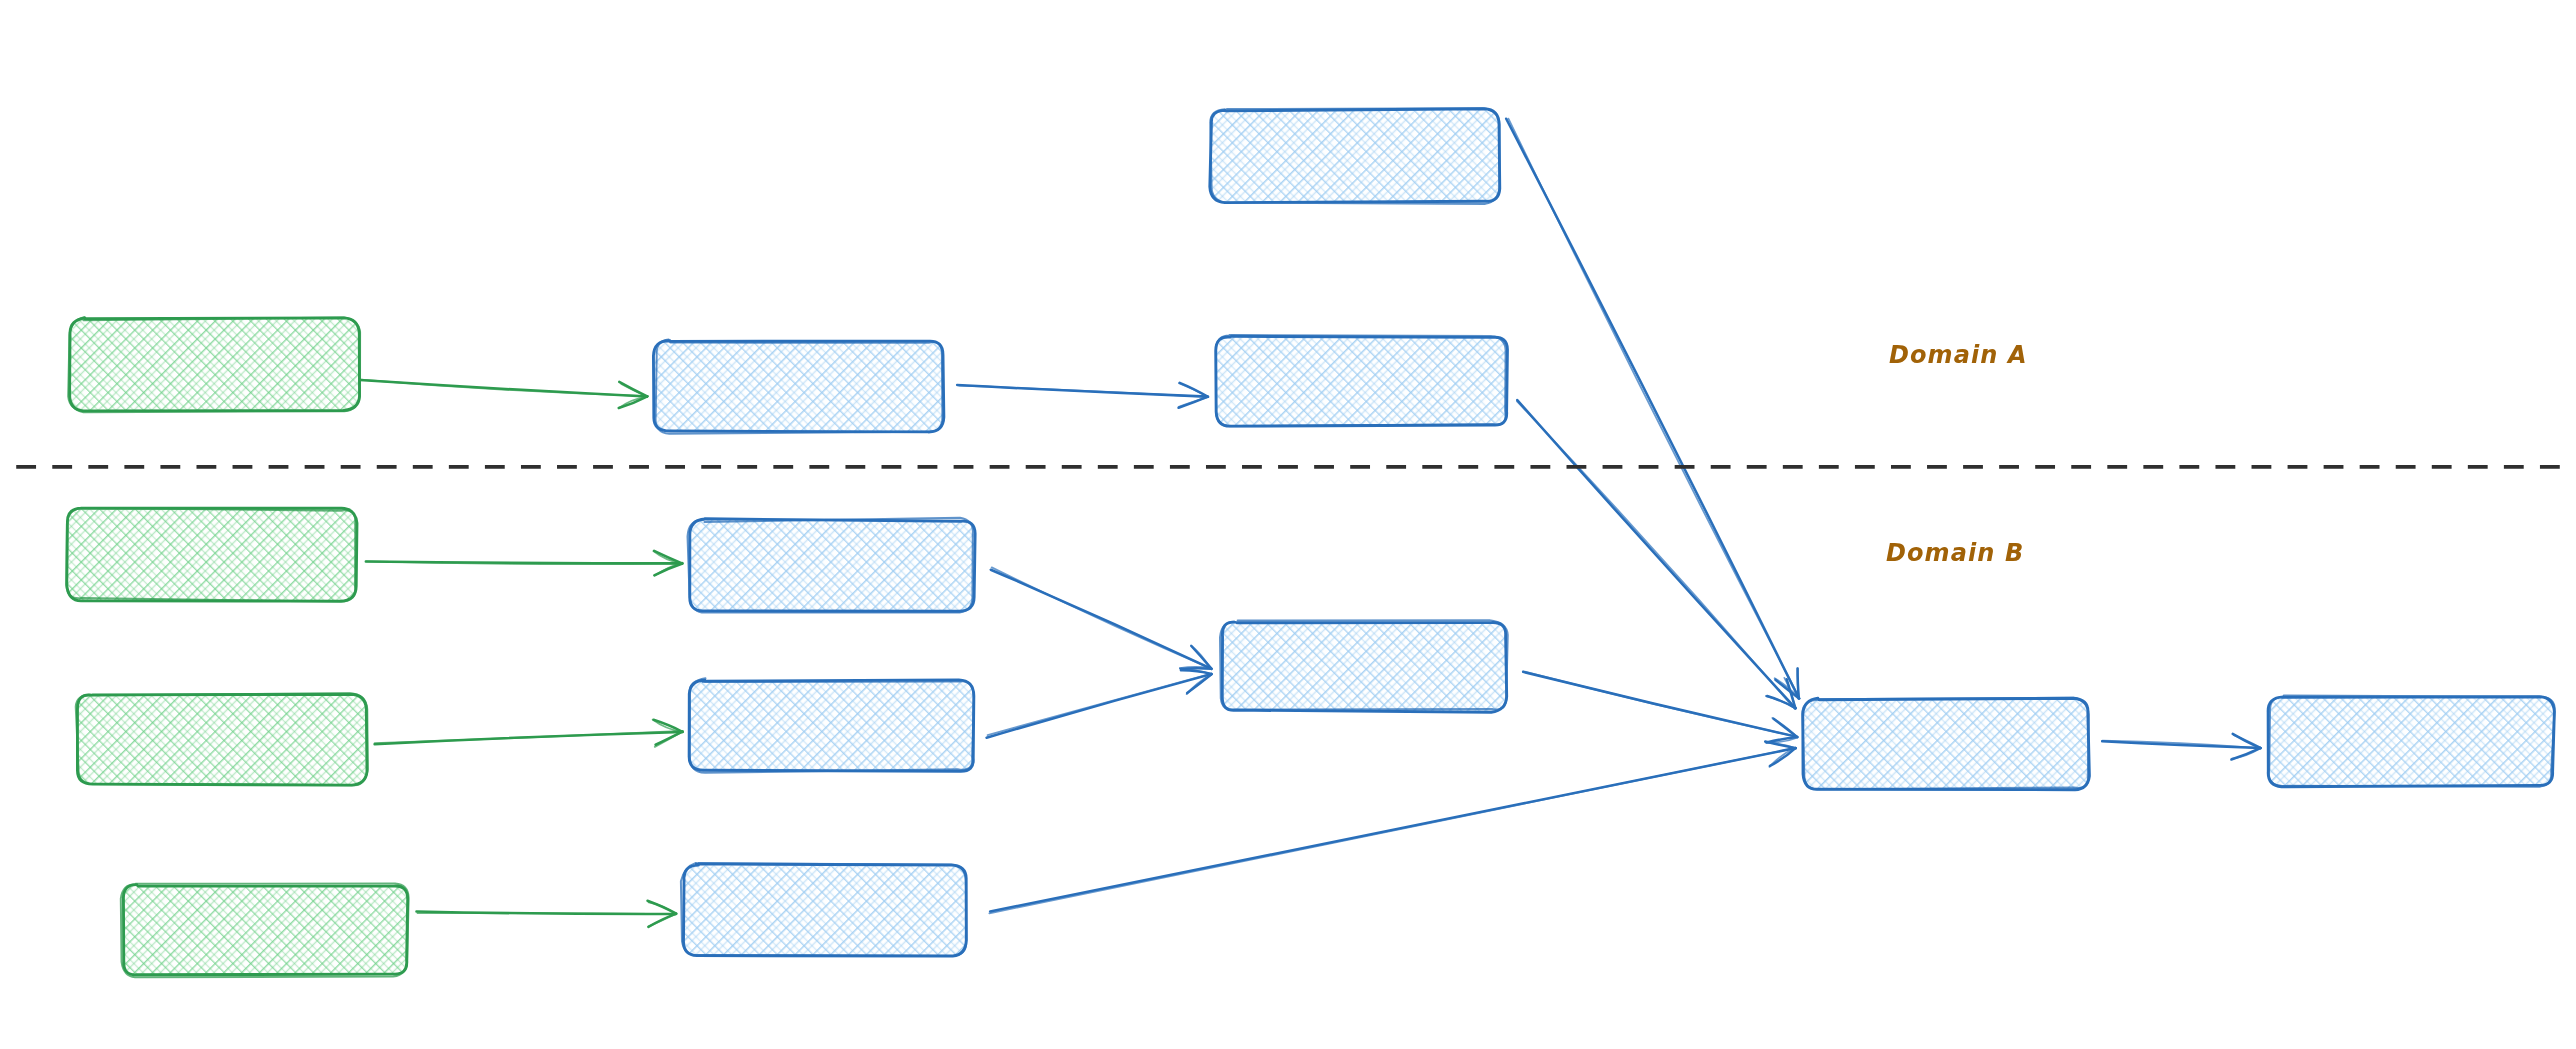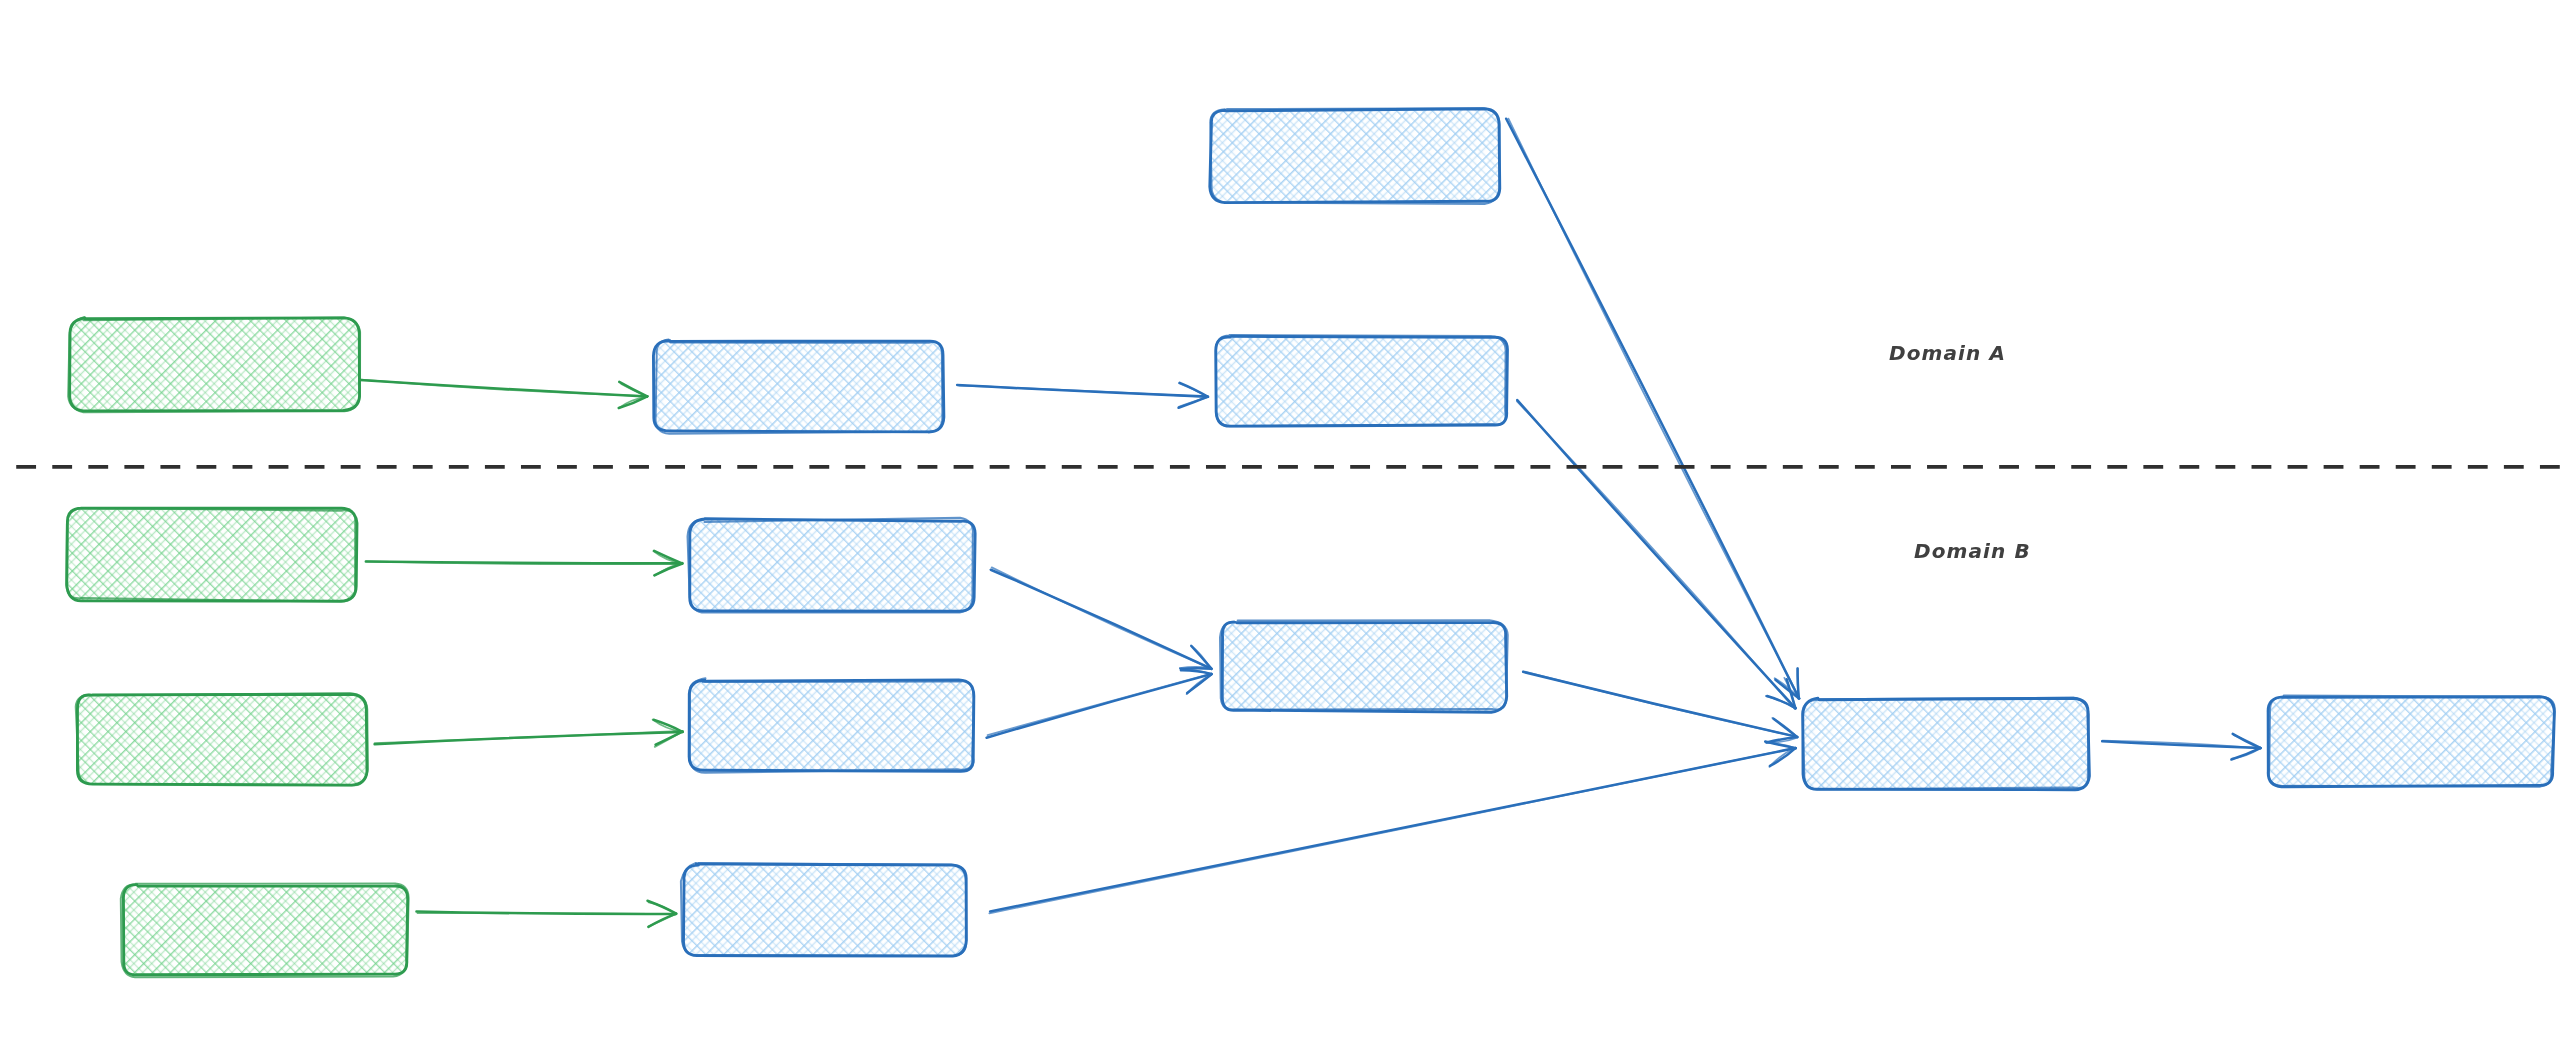--- a/index.html
+++ b/index.html
@@ -21,25 +21,25 @@
     position: absolute;
     top: 0;
     left: 0;
     width: 2576px;
     height: 1049px;
     display: block;
   }
   .domain-label {
     position: absolute;
     font-family: "DejaVu Sans", sans-serif;
-    font-size: 20px;
+    font-size: 24px;
     font-weight: 600;
     font-style: italic;
     letter-spacing: 1.1px;
-    color: #404040;
+    color: #a16207;
     white-space: nowrap;
     user-select: none;
   }
 </style>
 </head>
 <body>
 
 <div id="canvas-wrap">
   <svg id="diagram" viewBox="0 0 2858 1164" preserveAspectRatio="none" xmlns="http://www.w3.org/2000/svg">
     <defs>
@@ -277,15 +277,15 @@
           <path d="M 2477.1091239317534 814.3368496212465 Q 2491.0525530356554 822.7092658808133 2508.0749814122914 830.266378056258" fill="none" stroke="#2a6fba" stroke-width="2.8" stroke-linecap="round" opacity="1"></path>
           <path d="M 2478.4753778151453 815.7542380010998 Q 2490.068553045263 820.3055977083886 2507.781025862172 829.4531701386347" fill="none" stroke="#2a6fba" stroke-width="2" stroke-linecap="round" opacity="0.7"></path>
         </g>
       </g>
     <g id="divider-layer">
         <line x1="18" y1="518" x2="2845" y2="518" stroke="#2f2f2f" stroke-width="4" stroke-dasharray="22 18" stroke-linecap="butt"></line>
       </g>
   </svg>
 
   <div class="domain-label" id="label-domain-a" style="left: 1889px; top: 341px;">Domain A</div>
-  <div class="domain-label" id="label-domain-b" style="left: 1886px; top: 539px; margin-left: 28px;">Domain B</div>
+  <div class="domain-label" id="label-domain-b" style="left: 1886px; top: 539px;">Domain B</div>
 </div>
 
 
 </body></html>

